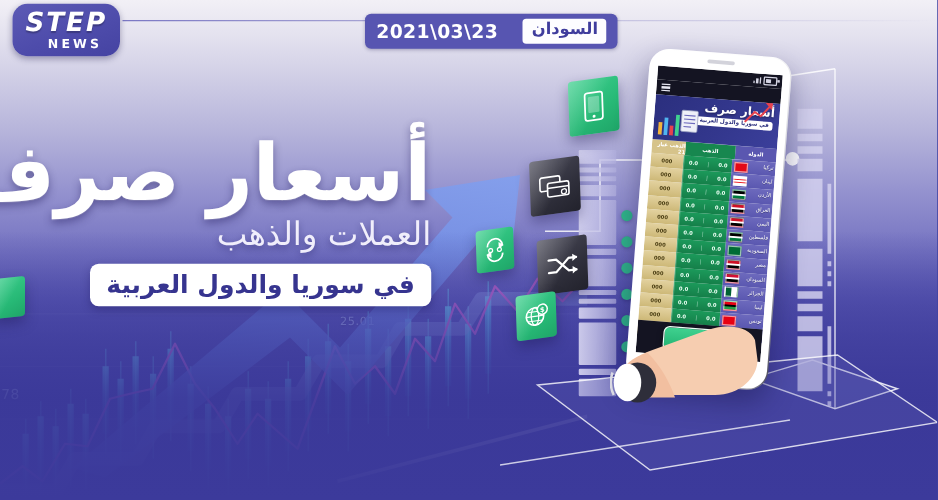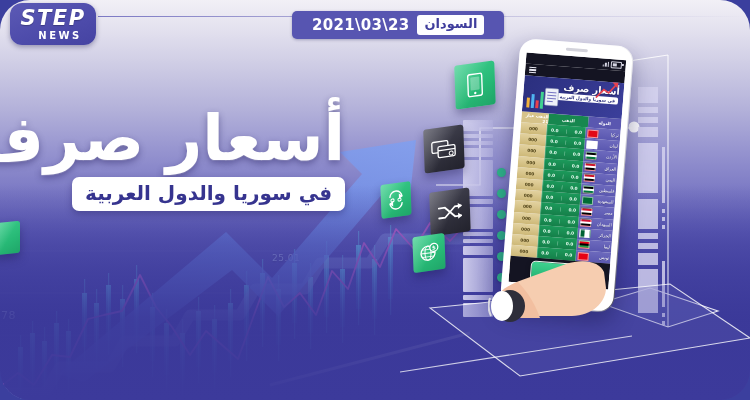--- a/index.html
+++ b/index.html
@@ -16,21 +16,20 @@
         #f2f0f6 0%,
         #e4e2ef 7%,
         #cfcde5 16%,
         #b4b2da 27%,
         #9593cf 38%,
         #7b79c4 48%,
         #6361b8 58%,
         #5351ac 68%,
         #4745a4 80%,
         #3f3d9d 100%);
-    border-radius: 30px;
   }
 
   
   .bottom-wash{
     position:absolute;left:0;right:0;bottom:0;height:215px;
     background:linear-gradient(180deg,rgba(63,61,157,0) 0%,rgba(60,58,155,.55) 28%,rgba(58,56,152,.9) 62%,#3c3a9b 100%);
     pointer-events:none;
   }
 
   
@@ -68,21 +67,21 @@
   }
   .logo .news{
     color:#fff;font-weight:bold;font-size:10px;letter-spacing:2.5px;
     line-height:1;margin-top:2px;margin-left:14px;
   }
 
   
   .datebadge{
     position:absolute;left:292px;top:11px;height:28px;
     background:#5755b1;border-radius:5px;
-    display:flex;align-items:center;gap:8px;padding:0 20px;
+    display:flex;align-items:center;gap:20px;padding:0 9px;
     box-shadow:0 1px 3px rgba(25,22,80,.3);
   }
   .datebadge .dnum{
     color:#ffffff;font-size:15px;font-weight:bold;letter-spacing:.3px;
     font-family:"DejaVu Sans","Liberation Sans",sans-serif;
   }
   .datebadge .dday{
     background:#fdfdff;color:#3f3d9d;font-size:13px;font-weight:bold;
     border-radius:3px;padding:2px 7px 3px;line-height:1.1;
     direction:rtl;
@@ -375,20 +374,21 @@
     <div class="news">NEWS</div>
   </div>
 
   <div class="datebadge">
     <span class="dnum">2021\03\23</span>
     <span class="dday">السودان</span>
   </div>
 
   <div class="headline">
     <div class="h-main">أسعار صرف</div>
+    <div class="h-sub">العملات والذهب</div>
     <div class="h-badge">في سوريا والدول العربية</div>
   </div>
 
   <div class="connector">
     <svg width="330" height="260" viewBox="0 0 330 260">
       <path d="M16,125 L60,125 L60,68 L212,68" fill="none" stroke="#ffffff" stroke-opacity=".85" stroke-width="1.2"></path>
       <circle cx="214" cy="67" r="5.5" fill="#ffffff" fill-opacity=".95"></circle>
     </svg>
   </div>
 

